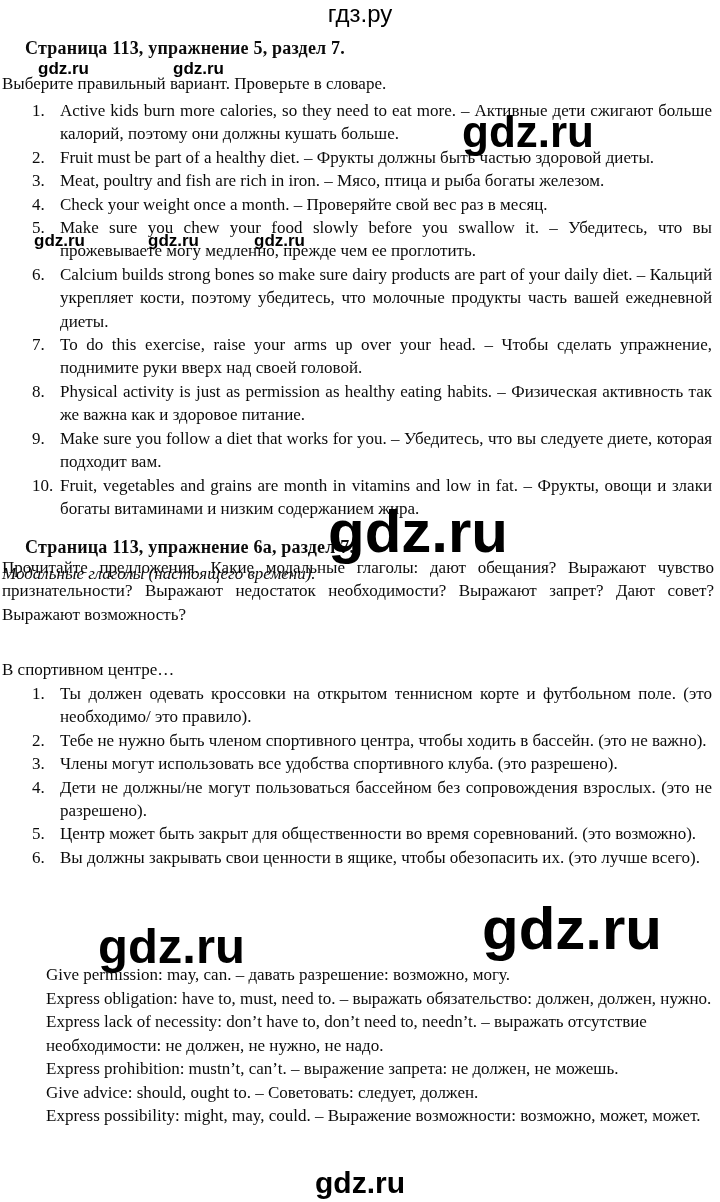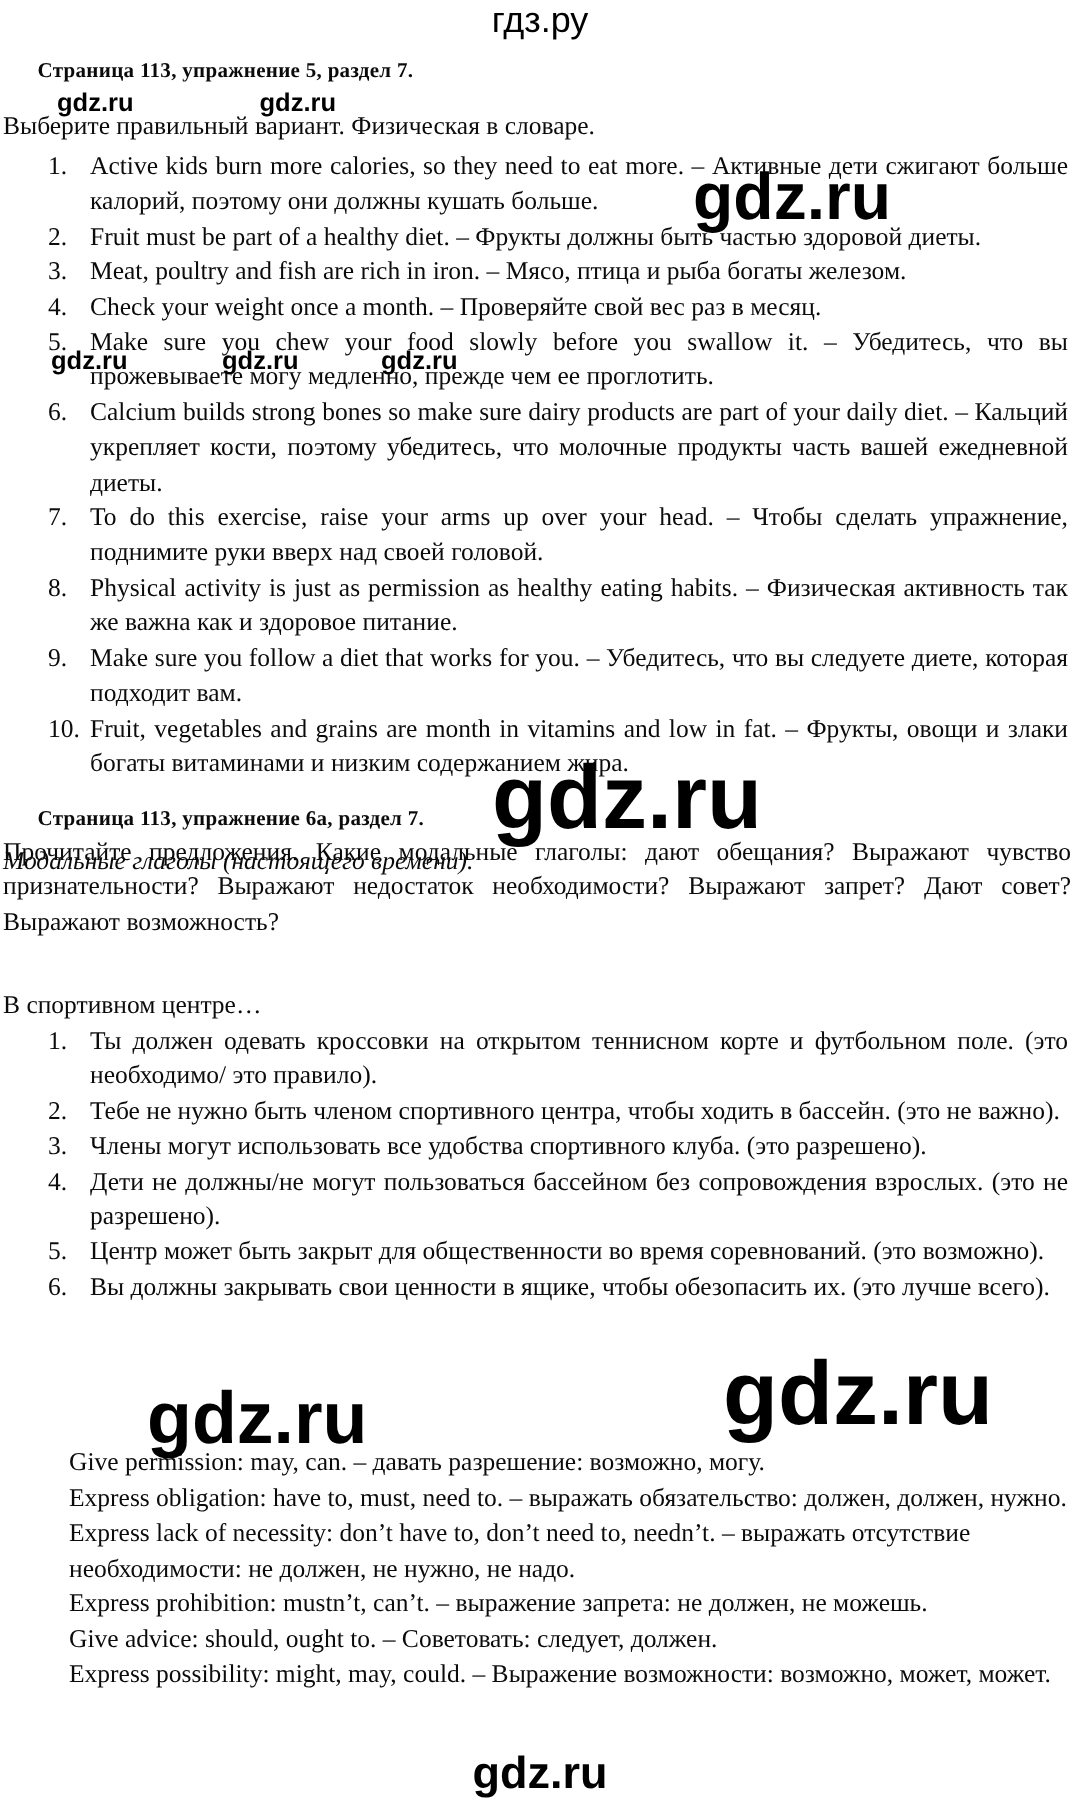--- a/index.html
+++ b/index.html
@@ -14,21 +14,21 @@
   .site-header {
     position:absolute; top:1px; left:0; width:720px;
     text-align:center;
     font-family:"Liberation Sans", sans-serif;
     font-weight:normal; font-size:24px; line-height:26px;
     color:#000;
   }
 
   .sec-title {
     position:absolute;
-    font-weight:bold; font-size:14px; line-height:20px;
+    font-weight:bold; font-size:18px; line-height:20px;
     letter-spacing:0.2px; white-space:nowrap;font-family:Liberation Serif, serif;
   }
   #s1-title { top:38px; left:25px; }
   #s2-title { top:537px; left:25px; }
 
   .para { position:absolute; font-size:17px; line-height:23.4px; }
   #s1-intro   { top:72px;  left:2px; width:712px; }
   #s2-subtitle{ top:562px; left:2px; width:712px;font-style:italic; }
   #s2-task    { top:556px; left:2px; width:712px; text-align:justify; }
   #s2-context { top:658px; left:2px; width:712px; }
@@ -76,21 +76,21 @@
 
 <div class="page">
 
   <div class="site-header">гдз.ру</div>
 
   <div class="sec-title" id="s1-title">Страница 113, упражнение 5, раздел 7.</div>
 
   <span class="wm wm-small" id="wm-top-1">gdz.ru</span>
   <span class="wm wm-small" id="wm-top-2">gdz.ru</span>
 
-  <div class="para" id="s1-intro">Выберите правильный вариант. Физическая в словаре.</div>
+  <div class="para" id="s1-intro">Выберите правильный вариант. Проверьте в словаре.</div>
 
   <div class="list" id="s1-list">
     <div class="li"><span class="num">1.</span><span>Active kids burn more calories, so they need to eat more. – Активные дети сжигают больше калорий, поэтому они должны кушать больше.</span></div>
     <div class="li"><span class="num">2.</span><span>Fruit must be part of a healthy diet. – Фрукты должны быть частью здоровой диеты.</span></div>
     <div class="li"><span class="num">3.</span><span>Meat, poultry and fish are rich in iron. – Мясо, птица и рыба богаты железом.</span></div>
     <div class="li"><span class="num">4.</span><span>Check your weight once a month. – Проверяйте свой вес раз в месяц.</span></div>
     <div class="li"><span class="num">5.</span><span>Make sure you chew your food slowly before you swallow it. – Убедитесь, что вы прожевываете могу медленно, прежде чем ее проглотить.</span></div>
     <div class="li"><span class="num">6.</span><span>Calcium builds strong bones so make sure dairy products are part of your daily diet. – Кальций укрепляет кости, поэтому убедитесь, что молочные продукты часть вашей ежедневной диеты.</span></div>
     <div class="li"><span class="num">7.</span><span>To do this exercise, raise your arms up over your head. – Чтобы сделать упражнение, поднимите руки вверх над своей головой.</span></div>
     <div class="li"><span class="num">8.</span><span>Physical activity is just as permission as healthy eating habits. – Физическая активность так же важна как и здоровое питание.</span></div>

